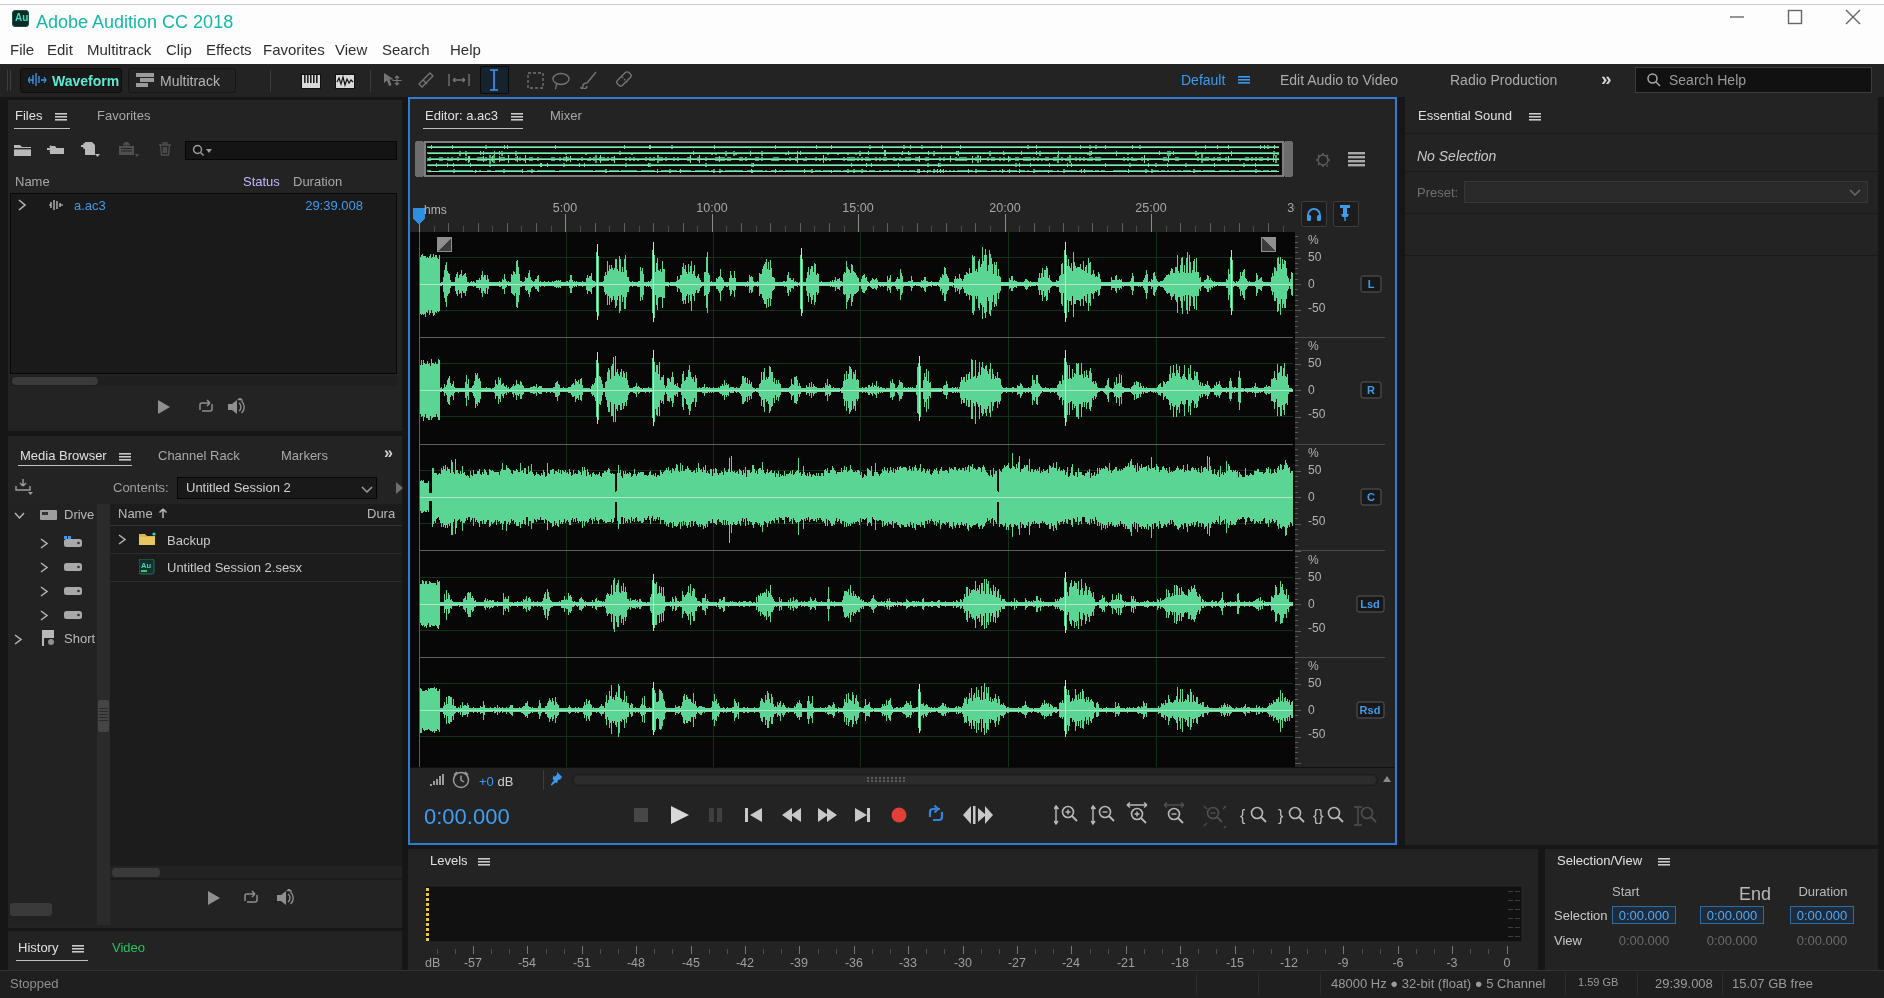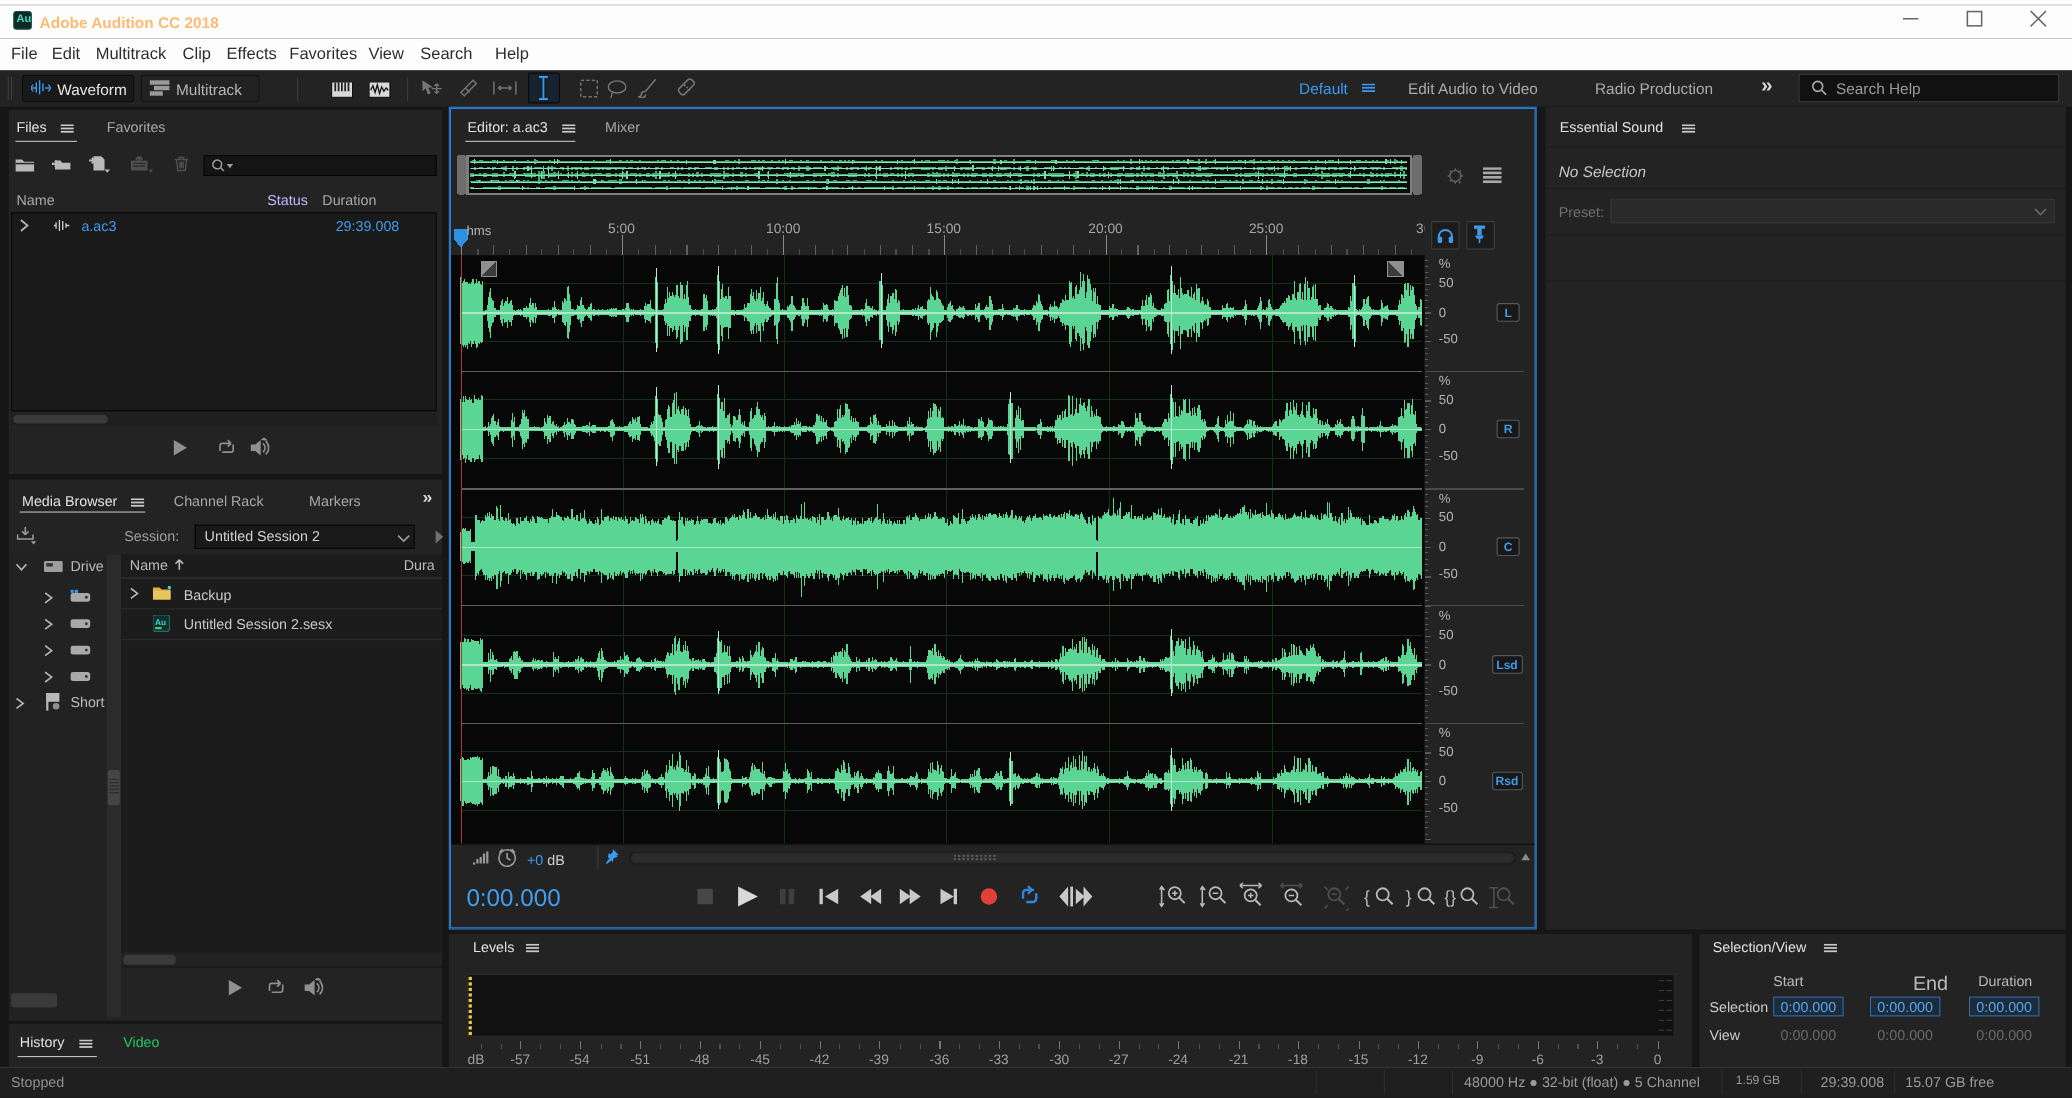--- a/index.html
+++ b/index.html
@@ -1,18 +1,18 @@
 <!DOCTYPE html>
 <html><head><meta charset="utf-8"><style>*{margin:0;padding:0;box-sizing:border-box}html,body{width:1884px;height:998px;overflow:hidden;background:#161616;font-family:Liberation Sans, sans-serif}</style></head><body>
 <div style="position:absolute;left:0px;top:0px;width:1884px;height:35px;background:#fdfdfd;"></div>
 <div style="position:absolute;left:0px;top:4px;width:1884px;height:1px;background:#cccccc;"></div>
 <div style="position:absolute;left:12px;top:10px;width:17px;height:17px;background:#0d2b26;border-radius:3px;border:1px solid #1d4f46">
     <div style="position:absolute;left:2px;top:1px;font-size:10px;font-weight:bold;color:#41dcc3">Au</div>
   </div>
-<div style="position:absolute;left:36px;top:12px;font-size:14px;color:#fdba74;font-weight:bold;;white-space:nowrap">Adobe Audition CC 2018</div>
+<div style="position:absolute;left:36px;top:12px;font-size:18px;color:#14b8a6;font-weight:normal;;white-space:nowrap">Adobe Audition CC 2018</div>
 <svg style="position:absolute;left:1722px;top:0px" width="150" height="35">
     <path d="M8 17h14" stroke="#666" stroke-width="1.4" fill="none"></path>
     <rect x="66.5" y="10.5" width="13" height="13" stroke="#666" stroke-width="1.4" fill="none"></rect>
     <path d="M124 10l14 14M138 10l-14 14" stroke="#666" stroke-width="1.4" fill="none"></path>
   </svg>
 <div style="position:absolute;left:0px;top:35px;width:1884px;height:29px;background:#fdfdfd;"></div>
 <div style="position:absolute;left:10px;top:41px;font-size:15px;color:#2e2e2e;font-weight:normal;;white-space:nowrap">File</div>
 <div style="position:absolute;left:47px;top:41px;font-size:15px;color:#2e2e2e;font-weight:normal;;white-space:nowrap">Edit</div>
 <div style="position:absolute;left:87px;top:41px;font-size:15px;color:#2e2e2e;font-weight:normal;;white-space:nowrap">Multitrack</div>
 <div style="position:absolute;left:166px;top:41px;font-size:15px;color:#2e2e2e;font-weight:normal;;white-space:nowrap">Clip</div>
@@ -25,21 +25,21 @@
 <div style="position:absolute;left:7px;top:70px;width:1px;height:21px;background:#3e3e3e;"></div>
 <div style="position:absolute;left:10px;top:70px;width:1px;height:21px;background:#3e3e3e;"></div>
 <div style="position:absolute;left:20px;top:68px;width:102px;height:25px;background:#191919;border:1px solid #0d0d0d;border-radius:3px"></div>
 <svg style="position:absolute;left:28px;top:72px" width="19" height="16">
     <g stroke="#3b9af0" stroke-width="1.5" fill="none">
       <path d="M1 8h4M13 8h4"></path>
       <path d="M5 8V3M5 8v4M8 8V1M8 8v6M11 8V4M11 8v3" stroke-width="1.3"></path>
       <path d="M2 5l-2 3 2 3M16 5l2 3-2 3" stroke-width="1.2"></path>
     </g>
   </svg>
-<div style="position:absolute;left:52px;top:73px;font-size:14px;color:#e5e5e5;font-weight:normal;;white-space:nowrap">Waveform</div>
+<div style="position:absolute;left:52px;top:73px;font-size:14px;color:#5eead4;font-weight:bold;;white-space:nowrap">Waveform</div>
 <div style="position:absolute;left:128px;top:68px;width:108px;height:25px;background:#222222;border:1px solid #161616;border-radius:3px"></div>
 <svg style="position:absolute;left:136px;top:72px" width="19" height="16">
     <g fill="#9b9b9b">
       <rect x="0" y="1" width="18" height="4"></rect>
       <rect x="4" y="6" width="14" height="4"></rect>
       <rect x="0" y="11" width="12" height="4"></rect>
     </g>
   </svg>
 <div style="position:absolute;left:160px;top:73px;font-size:14px;color:#b5b5b5;font-weight:normal;;white-space:nowrap">Multitrack</div>
 <div style="position:absolute;left:270px;top:70px;width:1px;height:22px;background:#3a3a3a;"></div>
@@ -194,21 +194,21 @@
 <div style="position:absolute;left:18px;top:465px;width:114px;height:1px;background:#c0c0c0;"></div>
 <div style="position:absolute;left:158px;top:448px;font-size:13px;color:#a8a8a8;font-weight:normal;;white-space:nowrap">Channel Rack</div>
 <div style="position:absolute;left:281px;top:448px;font-size:13px;color:#a8a8a8;font-weight:normal;;white-space:nowrap">Markers</div>
 <div style="position:absolute;left:384px;top:444px;font-size:16px;color:#d5d5d5;font-weight:bold;;white-space:nowrap">»</div>
 <svg style="position:absolute;left:15px;top:478px" width="19" height="18">
     <g stroke="#9d9d9d" fill="none" stroke-width="1.4">
       <path d="M8 1v7M8 8l-3-3M8 8l3-3M1 8v4h14V8"></path>
     </g>
     <polygon points="13,14 18,14 15.5,17" fill="#9d9d9d"></polygon>
   </svg>
-<div style="position:absolute;left:113px;top:480px;font-size:13px;color:#9f9f9f;font-weight:normal;;white-space:nowrap">Session:</div>
+<div style="position:absolute;left:113px;top:480px;font-size:13px;color:#9f9f9f;font-weight:normal;;white-space:nowrap">Contents:</div>
 <div style="position:absolute;left:177px;top:477px;width:200px;height:22px;background:#191919;border:1px solid #060606"></div>
 <div style="position:absolute;left:186px;top:480px;font-size:13px;color:#cfcfcf;font-weight:normal;;white-space:nowrap">Untitled Session 2</div>
 <svg style="position:absolute;left:361px;top:486px" width="12" height="8">
     <path d="M1 1l5 5 5-5" stroke="#9d9d9d" stroke-width="1.5" fill="none"></path>
   </svg>
 <svg style="position:absolute;left:395px;top:481px" width="9" height="14">
     <polygon points="1,1 8,7 1,13" fill="#6f6f6f"></polygon>
   </svg>
 <div style="position:absolute;left:8px;top:504px;width:89px;height:421px;background:#222222;"></div>
 <div style="position:absolute;left:97px;top:504px;width:13px;height:421px;background:#2b2b2b;"></div>

